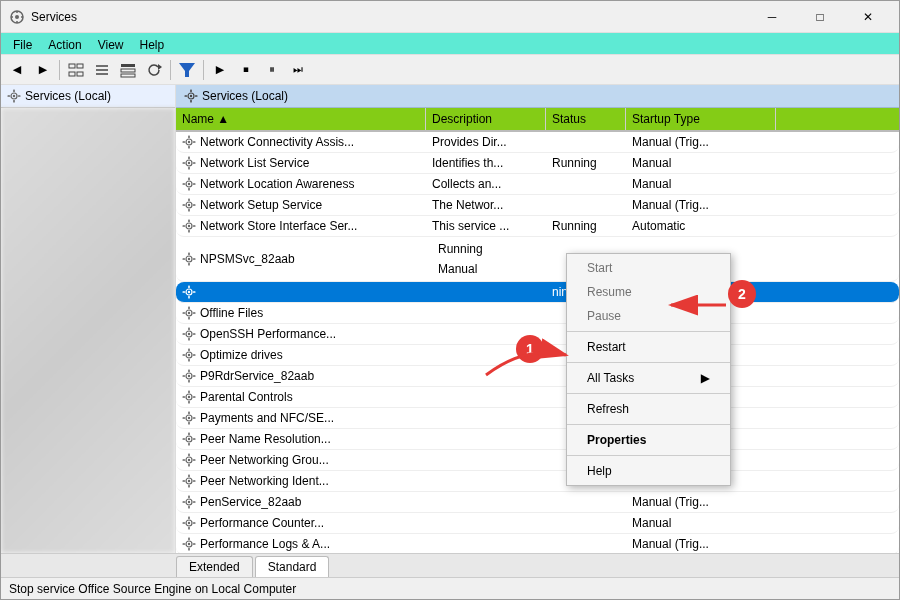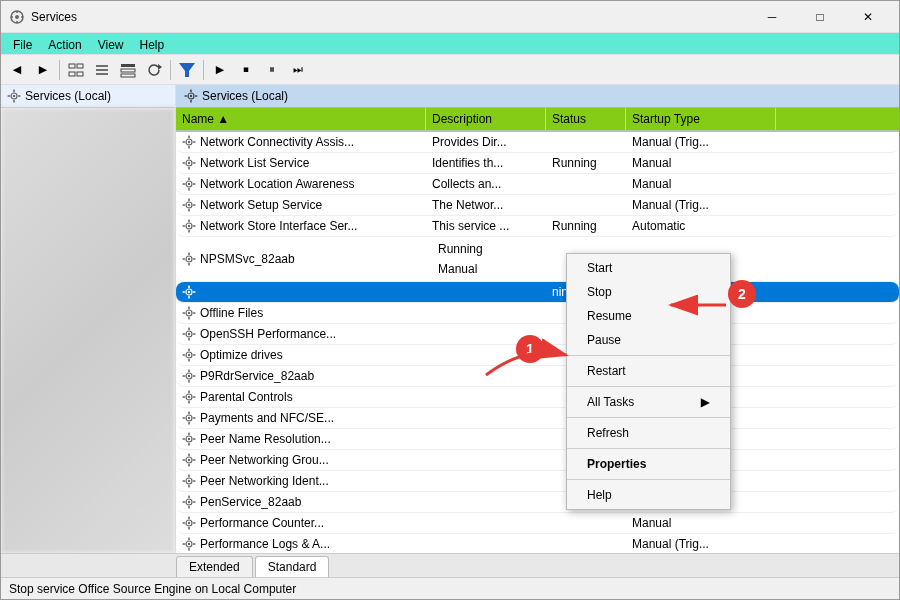--- a/index.html
+++ b/index.html
@@ -229,21 +229,21 @@
     }
     .ctx-item {
       padding: 5px 20px;
       font-size: 12px;
       cursor: pointer;
       white-space: nowrap;
       display: flex;
       align-items: center;
       justify-content: space-between;
     }
-    .ctx-item.disabled { color: #000000; cursor: default; }
+    .ctx-item.disabled { color: #737373; cursor: default; }
     .ctx-item.bold { font-weight: bold; }
     .ctx-separator {
       height: 1px;
       background: #ccc;
       margin: 3px 0;
     }
     .circle-badge {
       position: absolute;
       width: 28px;
       height: 28px;
@@ -729,21 +729,20 @@
               </div>
     <div class="cell"></div>
     <div class="cell"></div>
     <div class="cell">Manual (Trig...</div>
   </div>
           </div>
       </div>
 
       <div class="context-menu">
         <div class="ctx-item disabled">Start</div>
-        <div class="ctx-item">Stop</div>
         <div class="ctx-item disabled">Resume</div>
         <div class="ctx-item disabled">Pause</div>
         <div class="ctx-separator"></div>
         <div class="ctx-item">Restart</div>
         <div class="ctx-separator"></div>
         <div class="ctx-item">All Tasks <span>▶</span></div>
         <div class="ctx-separator"></div>
         <div class="ctx-item">Refresh</div>
         <div class="ctx-separator"></div>
         <div class="ctx-item bold">Properties</div>

